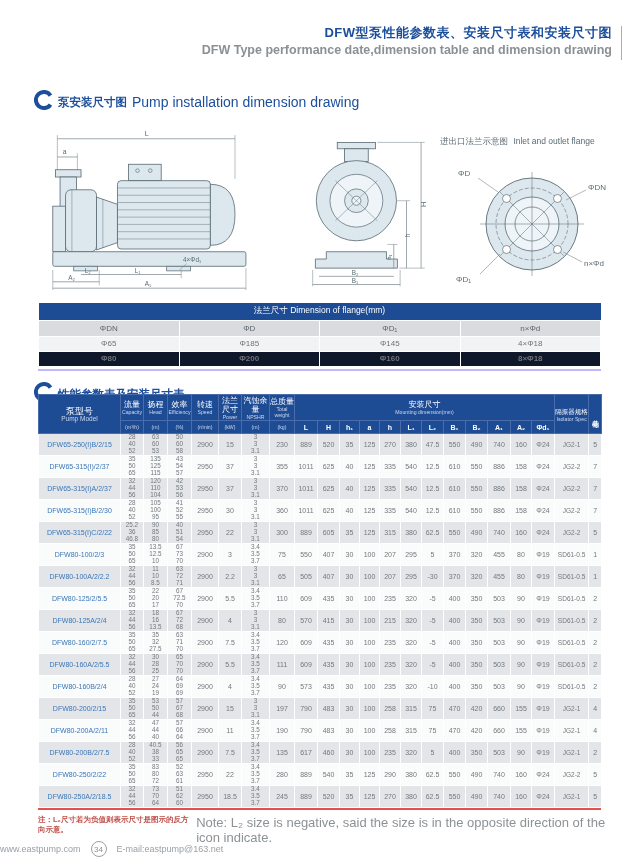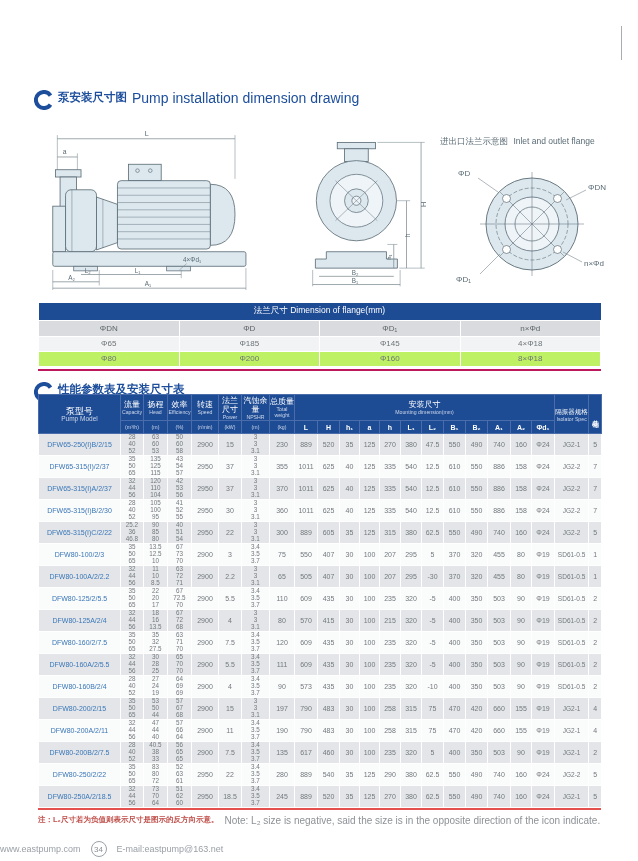--- a/index.html
+++ b/index.html
@@ -6,41 +6,41 @@
   body { width:638px; height:861px; background:#fff; font-family:"Liberation Sans", sans-serif; position:relative; overflow:hidden; }
   .page { width:638px; height:861px; position:relative; }
 
   
   .page-header { position:absolute; top:24px; left:0; right:26px; text-align:right; }
   .page-header .t-zh { font-size:13px; font-weight:bold; color:#1c4e9c; letter-spacing:0.5px; }
   .page-header .t-en { font-size:12.5px; font-weight:bold; color:#8b9095; margin-top:1px; }
   .header-divider { position:absolute; top:26px; right:16px; width:1px; height:34px; background:#a9adb2; }
 
   
-  .section-heading { position:absolute; left:34px; display:flex; align-items:flex-start; }
+  .section-heading { position:absolute; left:34px; display:flex; align-items:flex-end; }
   .c-mark { width:20px; height:20px; margin-right:4px; }
   .section-heading .s-zh { font-size:11.5px; font-weight:bold; color:#1c4e9c; }
   .section-heading .s-en { font-size:14px; color:#1c4e9c; margin-left:5px; }
   #sec1 { top:90px; }
   #sec2 { top:382px; }
 
   
   .drawing-area { position:absolute; top:118px; left:30px; width:600px; height:180px; display:flex; }
   svg text { font-family:"Liberation Sans", sans-serif; fill:#5a6b75; }
   .flange-block { width:190px; padding-top:18px; }
   .flange-caption { font-size:8.5px; color:#5a6b75; white-space:nowrap; }
   .flange-caption .fc-en { margin-left:3px; }
 
   
-  .flange-table-wrap { position:absolute; top:303px; left:38px; width:563px; border-bottom:2px solid #be185d; padding-bottom:2px; }
+  .flange-table-wrap { position:absolute; top:303px; left:38px; width:563px; border-bottom:2px solid #c4b5fd; padding-bottom:2px; }
   table { border-collapse:collapse; table-layout:fixed; width:100%; }
   .flange-table th.title { background:#1d4b94; color:#fff; font-size:8.5px; font-weight:normal; height:17px; }
   .flange-table .cols td { background:#d9dbde; color:#5f6569; font-size:8px; height:16px; text-align:center; }
   .flange-table .r0 td { background:#f2f3f4;text-align:center; }
-  .flange-table .r1 td { background:#bef264; }
+  .flange-table .r1 td { background:#0f172a;font-weight:bold; }
   .flange-table td { font-size:8px; color:#6e7478; text-align:center; height:15px; border:1px solid #fff; }
 
   
   .perf-wrap { position:absolute; top:394px; left:38px; width:563px; border-bottom:2px solid #e4504e; }
   .perf th { background:#1d4b94; color:#fff; font-weight:normal; border:1px solid #4a6cab; vertical-align:middle; text-align:center; }
   .perf .h1 th { height:26px; }
   .perf .h1 .zh { font-size:8px; display:block; line-height:9px; }
   .perf .h1 .en { font-size:5.2px; display:block; line-height:6px; color:#cdd8ea; }
   .perf .h2 th { height:13px; font-size:5.2px; color:#cdd8ea; }
   .perf .h2 th.mlabel { font-size:7px; color:#fff; font-weight:bold; }
@@ -52,29 +52,33 @@
   .perf td { text-align:center; vertical-align:middle; border:1px solid #fff; color:#73797e; font-size:7px; height:22px; padding:0; }
   .perf tr.even td { background:#e3e5e8; }
   .perf tr.odd td { background:#fafbfb; }
   .perf td.model { color:#3a77b8; font-size:7px; }
   .perf td.stack { white-space:pre-line; font-size:6.3px; line-height:6.8px; }
   .perf td.iso { font-size:6.5px; }
 
   
   .note-line { position:absolute; top:815px; left:38px; width:570px; display:flex; }
   .note-line .n-zh { font-size:7.5px; color:#c0504b; font-weight:bold; }
-  .note-line .n-en { font-size:10px; color:#8d9296; margin-left:6px; }
+  .note-line .n-en { font-size:13px; color:#8d9296; margin-left:6px; }
   .footer { position:absolute; top:833px; left:0; width:586px; display:flex; justify-content:flex-start; align-items:center; color:#9aa0a6; font-size:9px; }
   .page-badge { width:16px; height:16px; border:1px solid #9aa0a6; border-radius:50%; display:flex; align-items:center; justify-content:center; font-size:8px; color:#8b9095; margin:8px 10px; }
 </style>
 </head>
 <body>
 
 <div class="page">
 
+  <div class="page-header">
+    <div class="t-zh">DFW型泵性能参数表、安装尺寸表和安装尺寸图</div>
+    <div class="t-en">DFW Type performance date,dimension table and dimension drawing</div>
+  </div>
   <div class="header-divider"></div>
 
   <div class="section-heading" id="sec1">
     <svg class="c-mark" viewBox="0 0 20 20">
       <path d="M 16.5 5.5 A 8 8 0 1 0 16.5 14.5" fill="none" stroke="#1c4e9c" stroke-width="4"></path>
     </svg>
     <span class="s-zh">泵安装尺寸图</span>
     <span class="s-en">Pump installation dimension drawing</span>
   </div>
 

